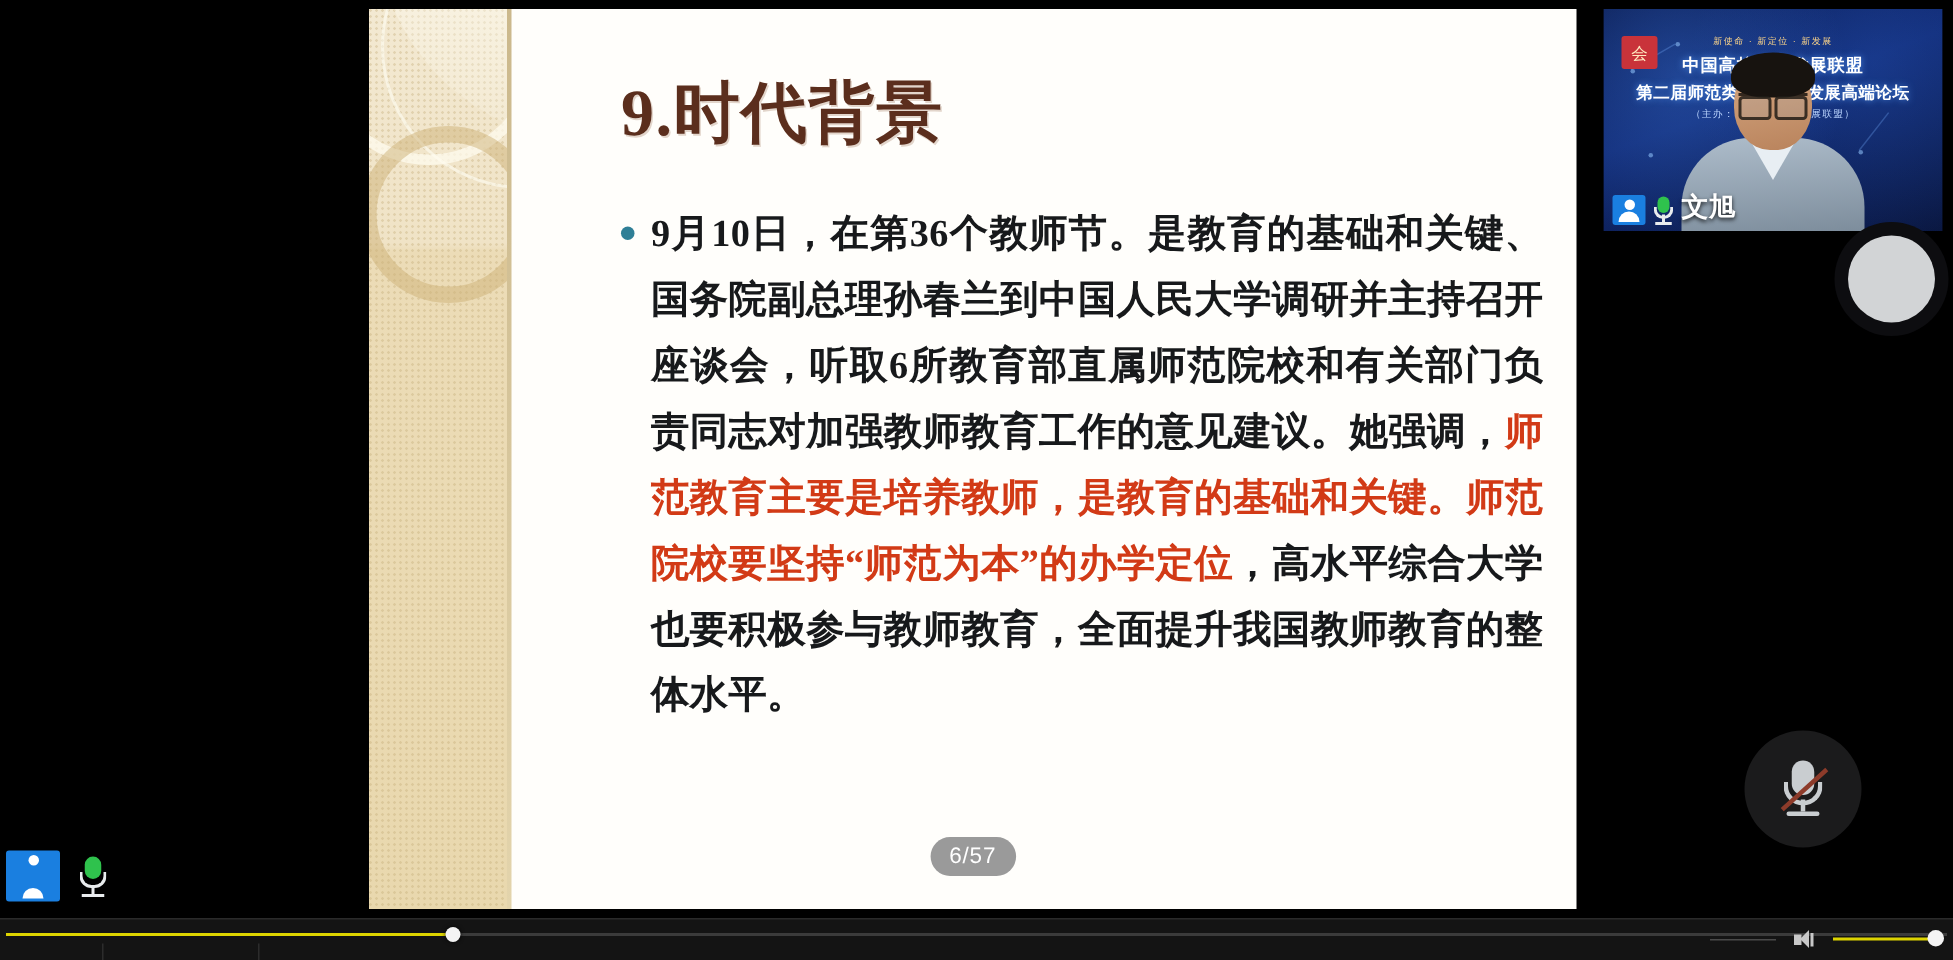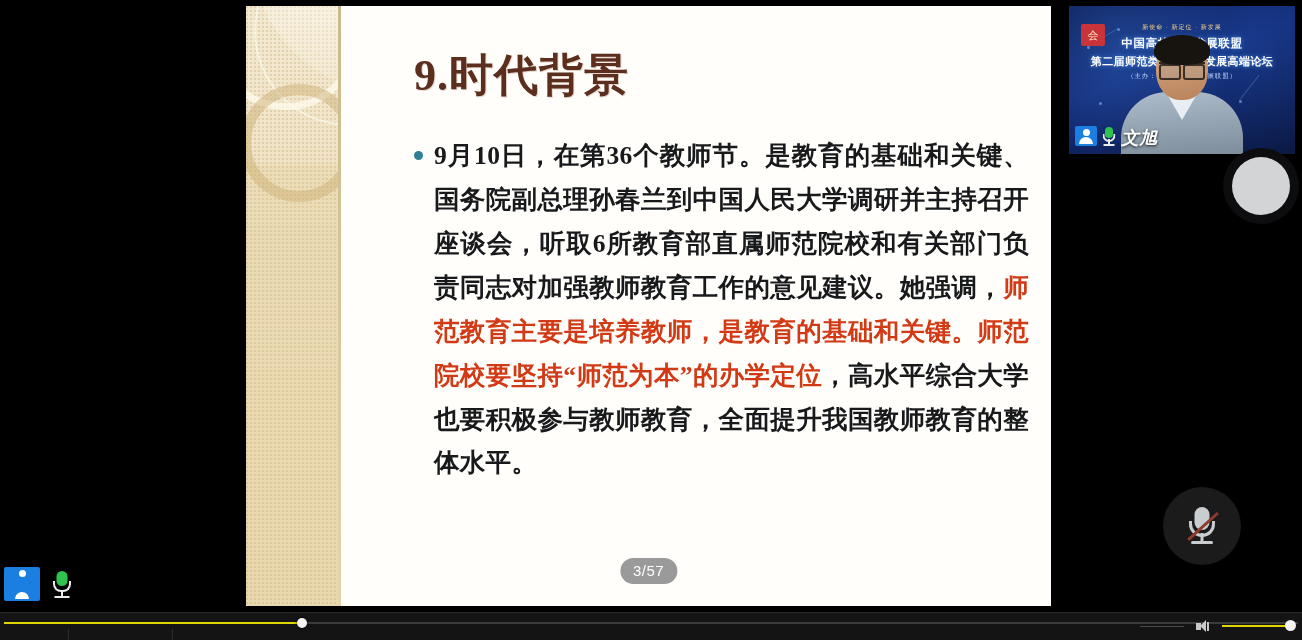--- a/index.html
+++ b/index.html
@@ -156,21 +156,21 @@
     width:122px; height:62px; border-radius:46px 46px 0 0;
     background:linear-gradient(175deg,#aebdcb,#7d8d9c);
   }
   #person-collar{
     position:absolute; left:50%; transform:translateX(-50%); bottom:34px;
     width:30px; height:26px; background:#e8eef3;
     clip-path:polygon(50% 100%,0 0,100% 0);
   }
   #tile-namebar{
     position:absolute; left:6px; bottom:4px;
-    display:flex; align-items:flex-start; gap:5px;font-style:italic;
+    display:flex; align-items:flex-end; gap:5px;
   }
   .person-icon{
     width:22px; height:20px; background:#1a7fe0; border-radius:2px;
     display:flex; align-items:flex-end; justify-content:center;
     position:relative; flex:0 0 auto;
   }
   .person-icon:before{
     content:""; position:absolute; top:3px; width:7px; height:7px;
     border-radius:50%; background:#fff;
   }
@@ -321,21 +321,21 @@
 
     <div id="slide-body">
       <div id="slide-title" style="color: rgb(91, 46, 29);">9.时代背景</div>
 
       <div id="bullet-block">
         <div id="bullet-dot" style="background: rgb(47, 127, 150);"></div>
         <div id="bullet-text"><span>9月10日，在第36个教师节。是教育的基础和关键、国务院副总理孙春兰到中国人民大学调研并主持召开座谈会，听取6所教育部直属师范院校和有关部门负责同志对加强教师教育工作的意见建议。她强调，</span><span class="hl" style="color: rgb(210, 58, 22);">师范教育主要是培养教师，是教育的基础和关键。师范院校要坚持“师范为本”的办学定位</span><span>，高水平综合大学也要积极参与教师教育，全面提升我国教师教育的整体水平。</span></div>
       </div>
     </div>
 
-    <div id="page-pill">3/57</div>
+    <div id="page-pill">6/57</div>
   </div>
 
   <div id="video-tile">
     <div id="video-backdrop">
       <span class="net-dot" style="left:18px;top:40px"></span>
       <span class="net-dot" style="left:48px;top:22px"></span>
       <span class="net-dot" style="left:196px;top:52px"></span>
       <span class="net-dot" style="left:170px;top:94px"></span>
       <span class="net-dot" style="left:30px;top:96px"></span>
       <span class="net-line" style="left:18px;top:40px;width:34px;transform:rotate(-30deg)"></span>

